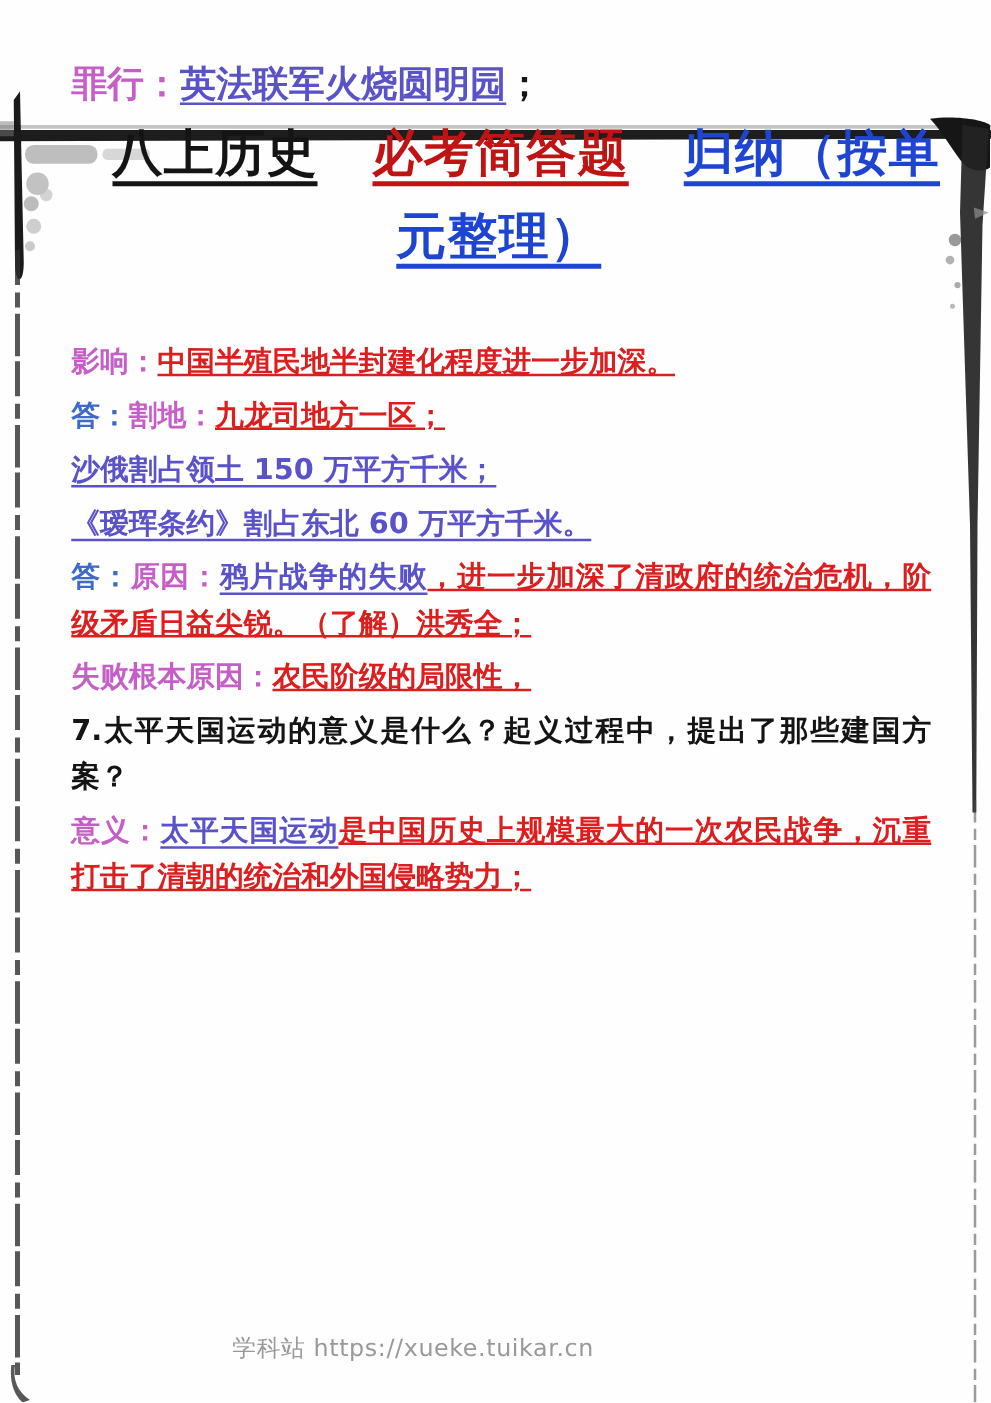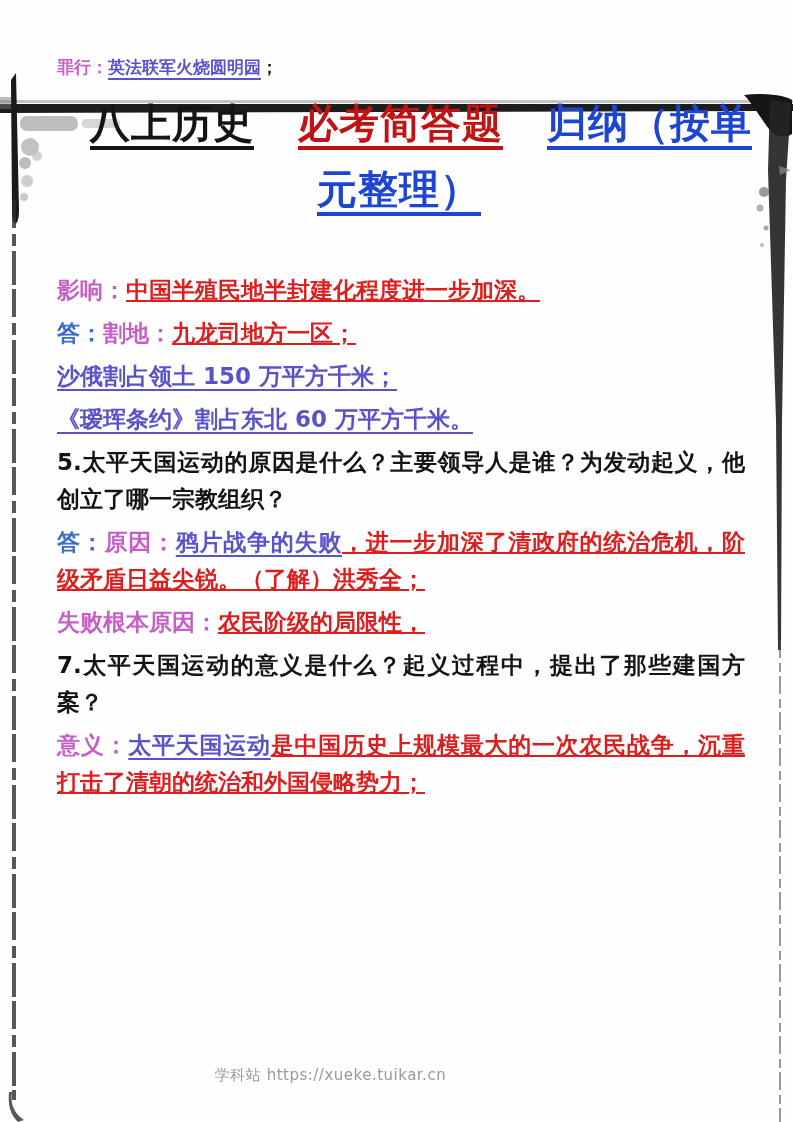--- a/index.html
+++ b/index.html
@@ -4,36 +4,36 @@
 <style>
   html,body{margin:0;padding:0;background:#ffffff;}
   body{
     width:793px;height:1122px;position:relative;overflow:hidden;
     font-family:"DejaVu Sans",sans-serif;
   }
   .page{position:absolute;inset:0;background:#fefefe;}
   .frame-svg{position:absolute;left:0;top:0;width:793px;height:1122px;pointer-events:none;}
   .pre-title{
     position:absolute;top:52px;left:57px;width:690px;
-    font-size:17px;font-weight:700;line-height:30px;white-space:nowrap;
+    font-size:29px;font-weight:700;line-height:30px;white-space:nowrap;
   }
   .title{
     position:absolute;top:90px;left:46px;width:706px;margin:0;
     text-align:center;font-size:40px;font-weight:700;line-height:66px;
     letter-spacing:1px;
   }
   .doc-body{
     position:absolute;top:272px;left:57px;width:688px;
     font-size:23px;font-weight:700;line-height:37px;
     text-align:justify;color:var(--c-black);
   }
   .para{margin:0 0 6px 0;}
   .footer{
     position:absolute;top:1066px;left:0;width:661px;text-align:center;
-    font-size:15px;font-weight:400;color:var(--c-footer);letter-spacing:.5px;
+    font-size:19px;font-weight:400;color:var(--c-footer);letter-spacing:.5px;
   }
   .seg{white-space:pre-wrap;}
   .seg.label{color:var(--c-label);}
   .seg.answer{color:var(--c-answer);}
   .seg.red{color:var(--c-red);text-decoration:underline;}
   .seg.black{color:var(--c-black);}
   .seg.link{
     color:var(--c-link);
     text-decoration:underline;
     text-decoration-thickness:2px;
@@ -80,21 +80,20 @@
 
   <div class="pre-title"><span class="seg label">罪行：</span><span class="seg link">英法联军火烧圆明园</span><span class="seg black">；</span></div>
 
   <h1 class="title"><span class="seg title-black">八上历史</span><span class="seg title-red">必考简答题</span><span class="seg title-blue">归纳（按单元整理）</span></h1>
 
   <div class="doc-body">
       <div class="para"><span class="seg label">影响：</span><span class="seg red">中国半殖民地半封建化程度进一步加深。</span></div>
       <div class="para"><span class="seg answer">答：</span><span class="seg label">割地：</span><span class="seg red">九龙司地方一区；</span></div>
       <div class="para"><span class="seg link">沙俄割占领土 150 万平方千米；</span></div>
       <div class="para"><span class="seg link">《瑷珲条约》割占东北 60 万平方千米。</span></div>
-      <div class="para"><span class="seg black">5.太平天国运动的原因是什么？主要领导人是谁？为发动起义，他创立了哪一宗教组织？</span></div>
       <div class="para"><span class="seg answer">答：</span><span class="seg label">原因：</span><span class="seg link">鸦片战争的失败</span><span class="seg red">，进一步加深了清政府的统治危机，阶级矛盾日益尖锐。（了解）洪秀全；</span></div>
       <div class="para"><span class="seg label">失败根本原因：</span><span class="seg red">农民阶级的局限性，</span></div>
       <div class="para"><span class="seg black">7.太平天国运动的意义是什么？起义过程中，提出了那些建国方案？</span></div>
       <div class="para"><span class="seg label">意义：</span><span class="seg link">太平天国运动</span><span class="seg red">是中国历史上规模最大的一次农民战争，沉重打击了清朝的统治和外国侵略势力；</span></div>
     </div>
 
   <div class="footer">
     <span>学科站 https://xueke.tuikar.cn</span>
   </div>
 

